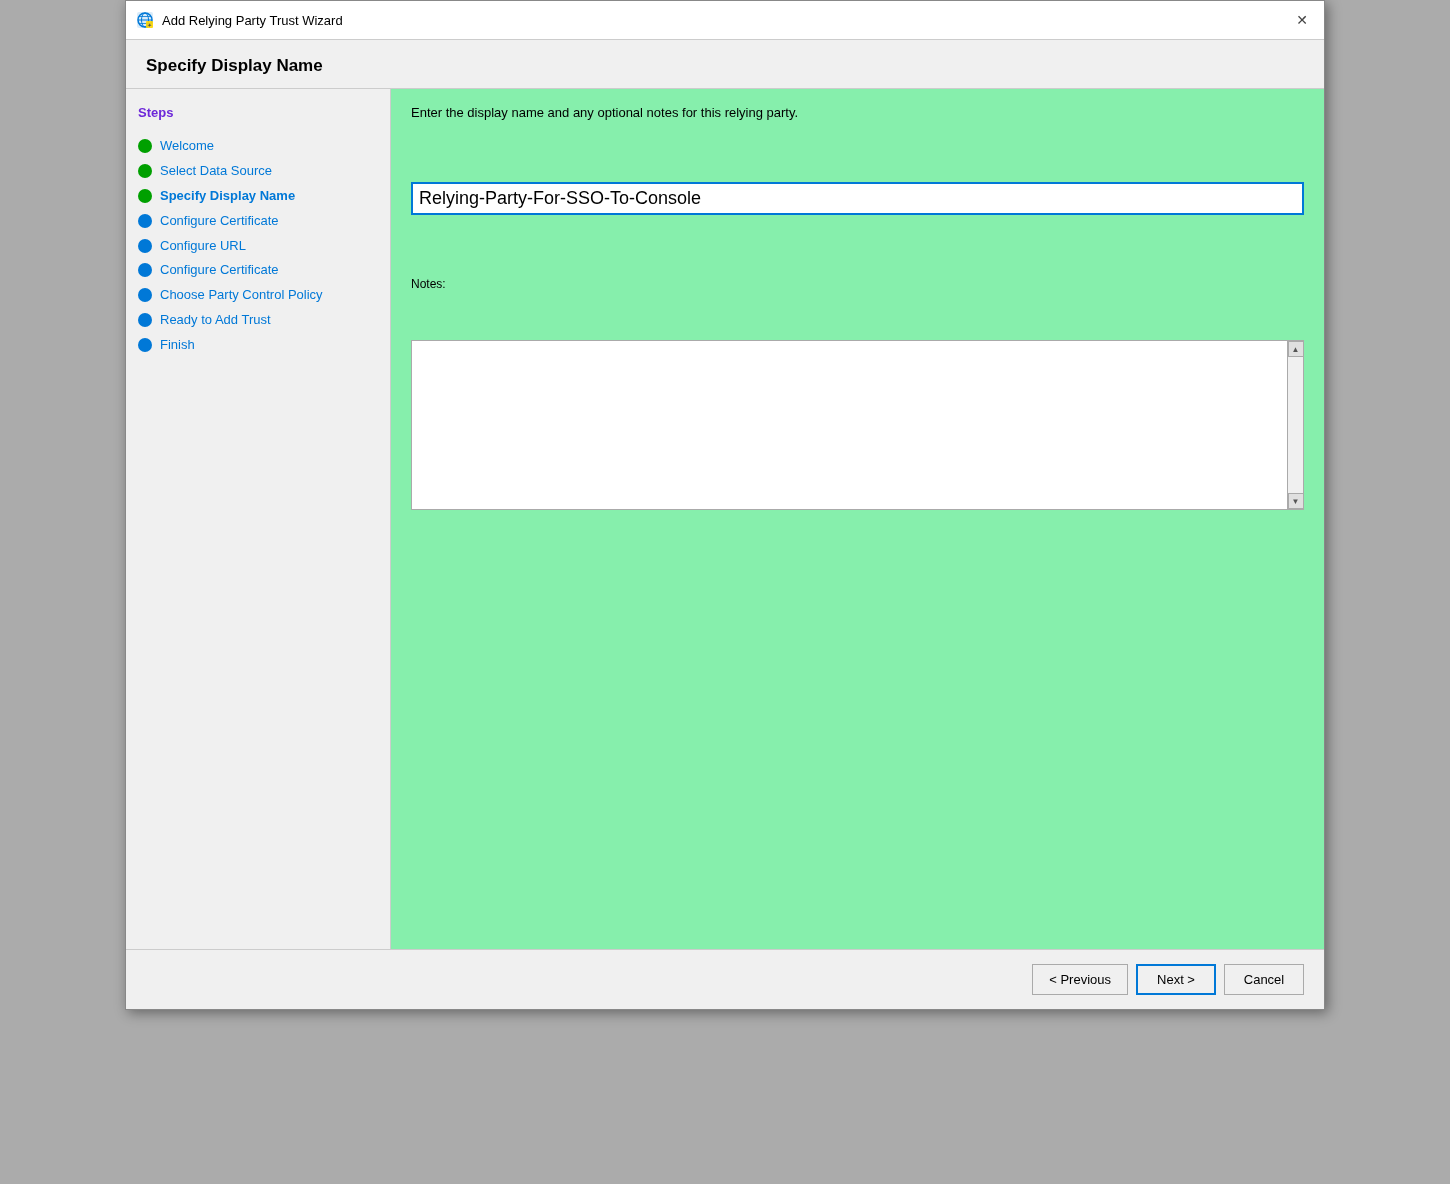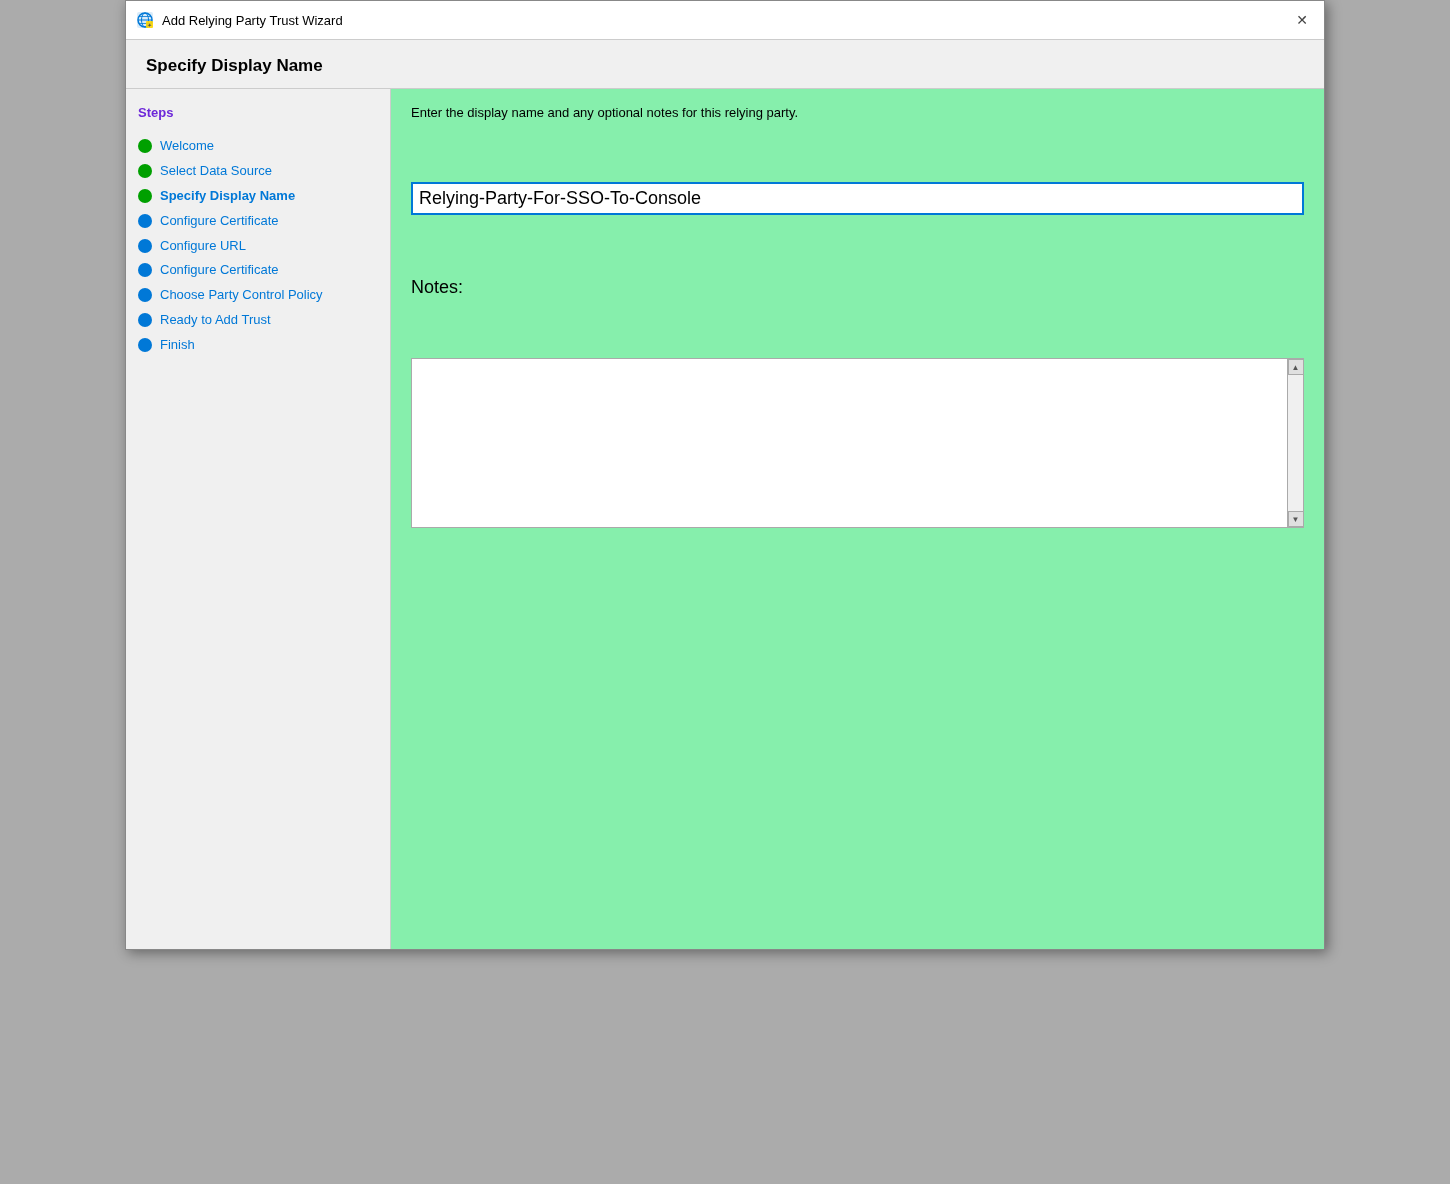--- a/index.html
+++ b/index.html
@@ -181,23 +181,23 @@
       padding: 4px 6px;
       font-size: 18px;
       border: 2px solid #0078d7;
       outline: none;
       background: white;
       color: #000;
       margin-bottom: 14px;
     }
 
     .notes-label {
-      font-size: 18px;
-      color: #000;
-      margin-bottom: 12px;
+      font-size: 12px;
+      color: #000;
+      margin-bottom: 1px;
     }
 
     .notes-textarea-wrapper {
       position: relative;
       width: 100%;
       height: 170px;
       border: 1px solid #aaa;
       background: white;
     }
 
@@ -364,16 +364,21 @@
             <div class="notes-scrollbar">
               <div class="scroll-arrow">▲</div>
               <div class="scroll-arrow">▼</div>
             </div>
           </div>
 
           <div class="spacer"></div>
         </div>
       </div>
 
+      <div class="dialog-footer">
+        <button class="btn">&lt; Previous</button>
+        <button class="btn btn-primary">Next &gt;</button>
+        <button class="btn">Cancel</button>
+      </div>
     </div>
 
   </div>
 </div>
 
 </body></html>

